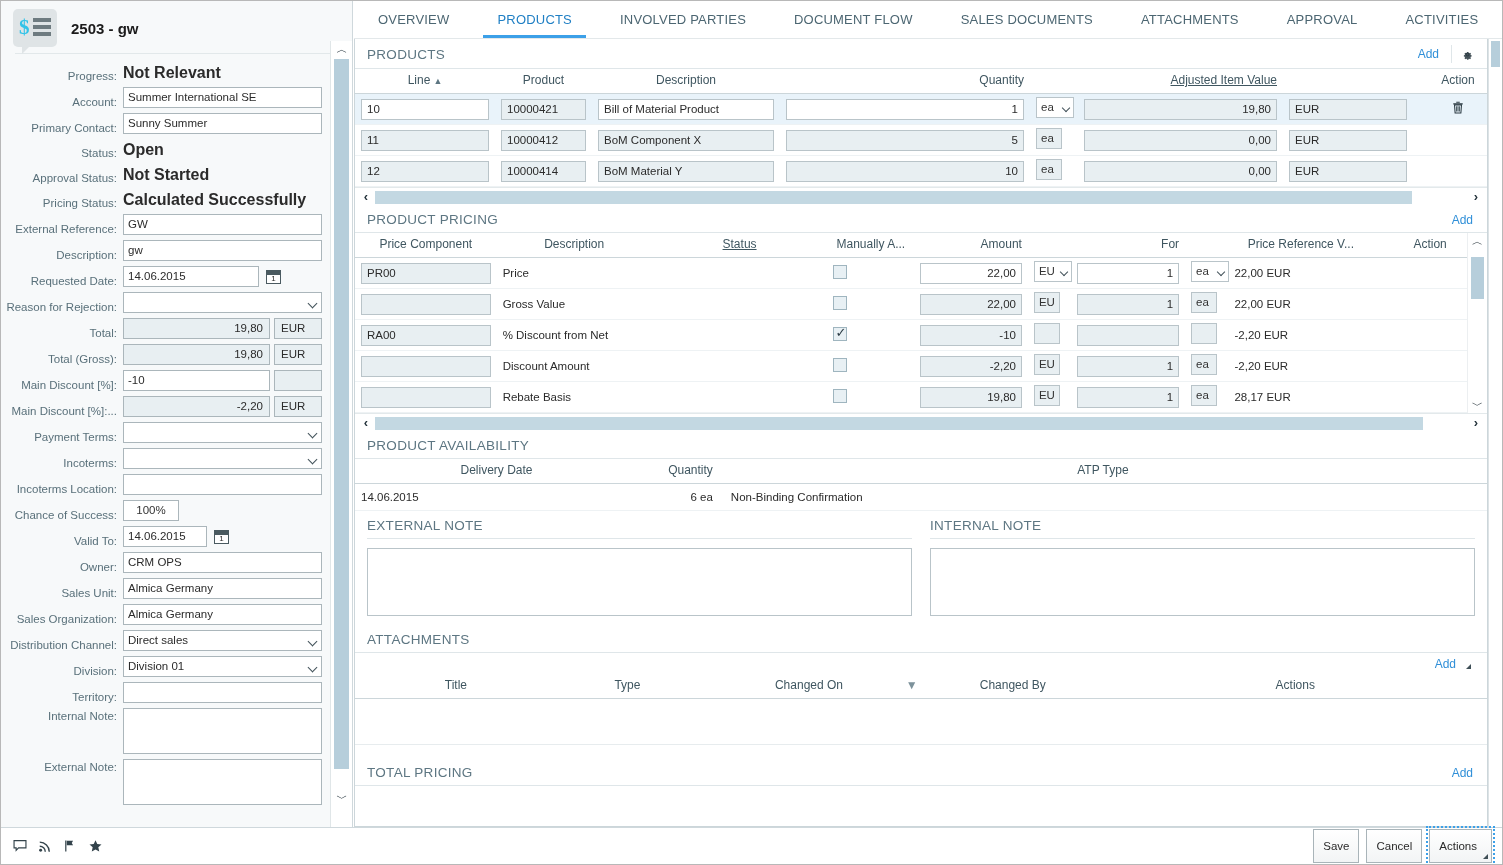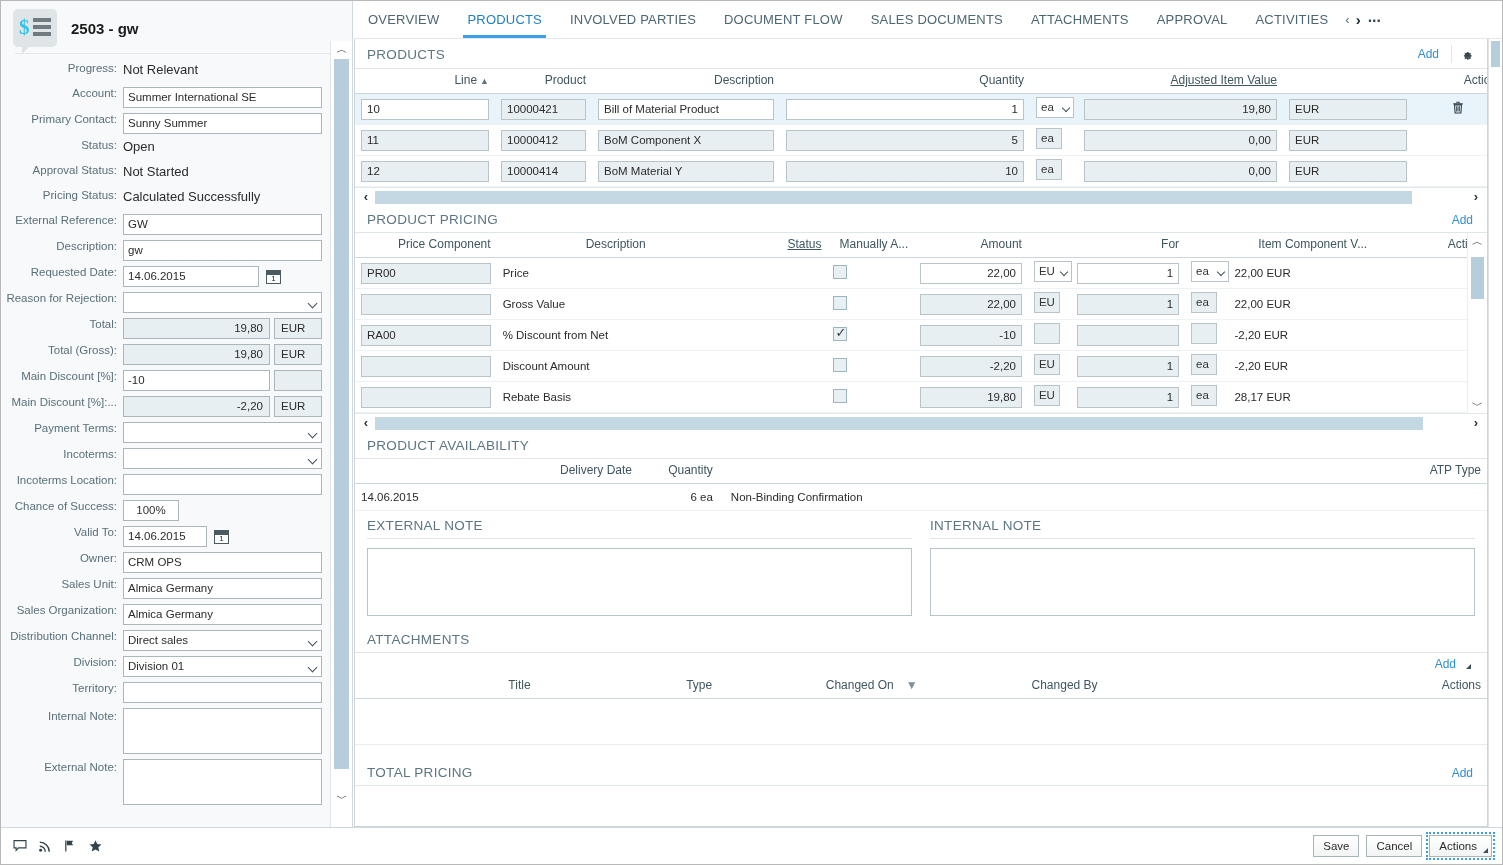--- a/index.html
+++ b/index.html
@@ -74,37 +74,38 @@
   }
   .sb-divider {
     height: 1px; background: #e2e8ea;
     margin: 0 14px;
   }
   .sb-form {
     padding: 8px 30px 10px 4px;
   }
   .frow {
     display: flex;
-    align-items: flex-start;
+    align-items: flex-end;
     margin-bottom: 5px;
     min-height: 20px;
   }
   .flabel {
     width: 118px;
     text-align: right;
     padding-right: 6px;
     color: #59707a;
     font-size: 11.5px;
     flex: 0 0 auto;
     white-space: nowrap;
     overflow: hidden;
   }
   .fval {
     color: #2b2b2b;
-    font-size: 13px;
+    font-size: 16px;
+    font-weight: bold;
   }
   .fctrl { display: flex; align-items: center; gap: 4px; flex: 1 1 auto; min-width: 0; }
   .inp {
     height: 21px;
     border: 1px solid #abb6bb;
     background: #ffffff;
     font-size: 11.5px;
     color: #2b2b2b;
     padding: 0 4px;
     line-height: 19px;
@@ -199,21 +200,21 @@
     position: absolute;
     left: 353px; top: 0;
     right: 0; height: 38px;
     background: #ffffff;
     display: flex;
     align-items: stretch;
     border-bottom: 1px solid #e3e8ea;
   }
   .tab {
     display: flex; align-items: center;
-    padding: 0 14px;
+    padding: 0 24px;
     font-size: 13px;
     color: #4c6672;
     letter-spacing: 0.2px;
     position: relative;
     white-space: nowrap;
   }
   .tab.active { color: #1f7fc4; }
   .tab.active:after {
     content: "";
     position: absolute;
@@ -264,21 +265,21 @@
     padding-left: 10px;
     display: flex; align-items: center;
   }
   .gear svg { display:block; }
 
   table.grid { width: 100%; border-collapse: collapse; table-layout: fixed; }
   table.grid th {
     font-weight: normal;
     font-size: 12px;
     color: #3f5660;
-    text-align: right;
+    text-align: center;
     padding: 4px 6px 6px 6px;
     border-bottom: 1px solid #ccd6da;
     white-space: nowrap;
     overflow: hidden;
   }
   table.grid th.r { text-align: right; }
   table.grid th .ul { text-decoration: underline; }
   table.grid td {
     padding: 3px 6px;
     border-bottom: 1px solid #eef2f4;
@@ -401,21 +402,21 @@
   .foot-icons span { display: flex; align-items: center; }
   .spacer { flex: 1 1 auto; }
   .btn {
     height: 22px;
     min-width: 46px;
     border: 1px solid #a9b4b9;
     background: linear-gradient(#ffffff,#f2f4f5);
     font-size: 11.5px;
     color: #2b2b2b;
     margin-left: 7px;
-    padding: 4px 9px;
+    padding: 16px 9px;
     display: flex; align-items: center; justify-content: center;
   }
   .btn.focus {
     outline: 2px dotted #3ca0e8;
     outline-offset: 1px;
     padding-right: 14px;
     position: relative;
   }
   .btn.focus:after {
     content: "";
@@ -782,21 +783,21 @@
         <thead>
           <tr>
             <th>Price Component</th>
             <th>Description</th>
             <th><span class="ul">Status</span></th>
             <th>Manually A...</th>
             <th class="r">Amount</th>
             <th></th>
             <th class="r">For</th>
             <th></th>
-            <th>Item Component V...</th>
+            <th>Price Reference V...</th>
             <th>Action</th>
           </tr>
         </thead>
         <tbody id="pricing-body">
             <tr>
               <td>
                 <div class="cell-inp">PR00</div>
               </td>
               <td>
                 <div class="plainval">Price</div>

